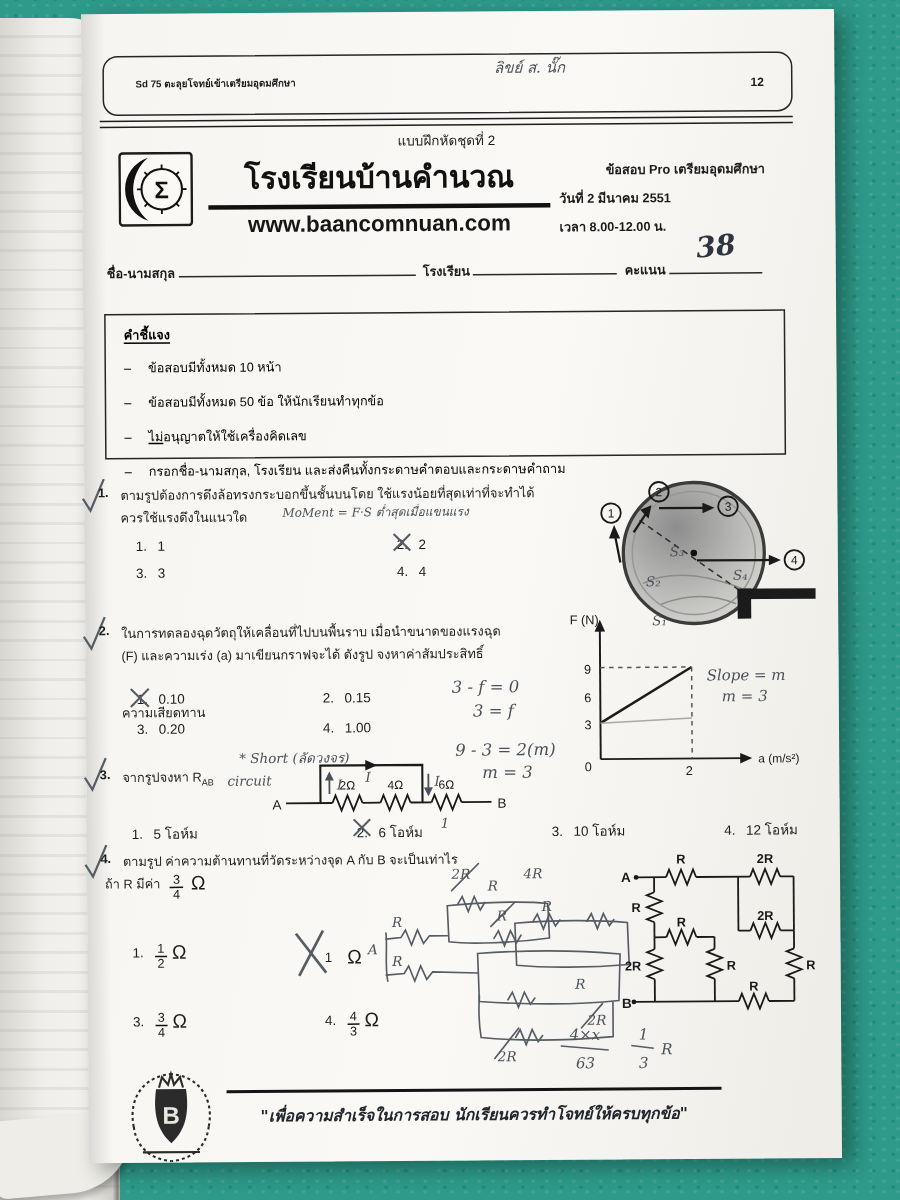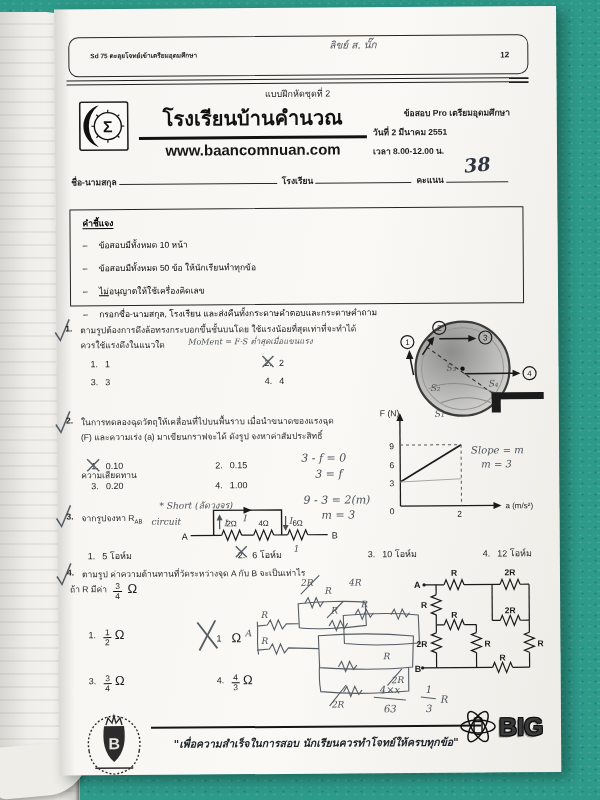--- a/index.html
+++ b/index.html
@@ -352,26 +352,14 @@
       <path d="M8 40 C10 56,22 62,33 63" stroke-dasharray="2 2"></path>
       <path d="M58 40 C56 56,44 62,33 63" stroke-dasharray="2 2"></path>
       <polyline points="25,14 27,7 31,12 33,5 35,12 39,7 41,14"></polyline>
     </g>
     <path d="M23 15 L43 15 C45 30,43 42,33 51 C23 42,21 30,23 15 Z" fill="#2b2b2b"></path>
     <text x="33" y="38" text-anchor="middle" font-size="16" font-weight="bold" font-family="DejaVu Serif,serif" fill="#e9e7e2">B</text>
     <line x1="14" y1="57" x2="52" y2="57" stroke="#2b2b2b" stroke-width="1.4"></line>
   </svg>
   <div style="position:absolute;left:92px;top:718px;width:330px;height:2px;background:#141414;"></div>
   <div class="t hw" style="left:92px;top:727px;width:330px;text-align:center;font-size:10.5px;font-weight:bold;white-space:normal;color:#21262c;">"เพื่อความสำเร็จในการสอบ นักเรียนควรทำโจทย์ให้ครบทุกข้อ"</div>
-  <div style="position:absolute;left:398px;top:700px;display:flex;align-items:center;">
-    <svg width="42" height="40" viewBox="0 0 42 40">
-      <g fill="none" stroke="#111" stroke-width="1.5">
-        <ellipse cx="21" cy="20" rx="17" ry="6.5"></ellipse>
-        <ellipse cx="21" cy="20" rx="17" ry="6.5" transform="rotate(60 21 20)"></ellipse>
-        <ellipse cx="21" cy="20" rx="17" ry="6.5" transform="rotate(-60 21 20)"></ellipse>
-        <rect x="17" y="11" width="8" height="17" rx="3"></rect>
-        <line x1="17" y1="15" x2="25" y2="15"></line>
-      </g>
-    </svg>
-    <span class="bigword">BIG</span>
-  </div>
 
 </div>
 
 </body></html>

